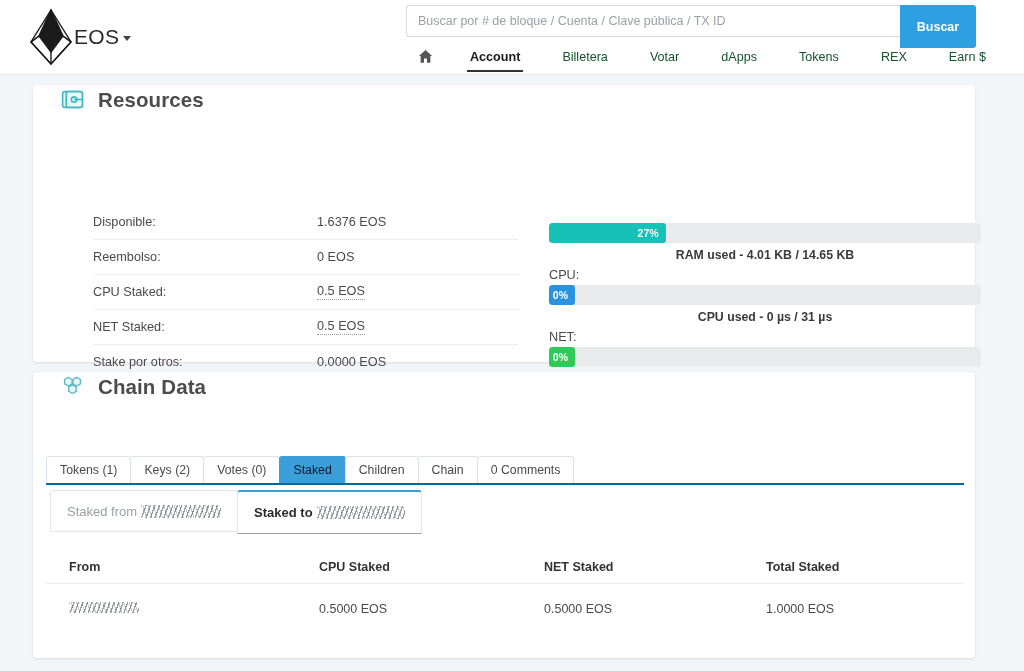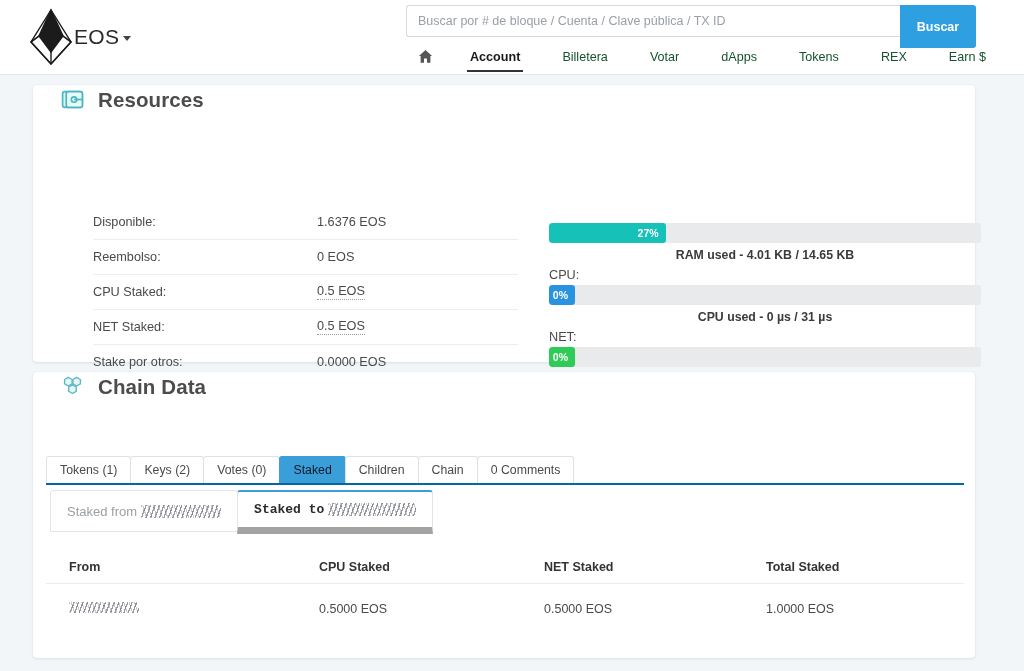--- a/index.html
+++ b/index.html
@@ -160,23 +160,22 @@
     padding: 0 16px; cursor: pointer;
     font-size: 13px; background: #fff;
     border: 1px solid #e2e5e8;
     border-radius: 3px 3px 0 0;
     margin-right: -1px;
     color: #9aa0a6;
   }
   .subtab.active {
     color: #2b2b2b; font-weight: 700;
     border-top: 2px solid #3a9fd8;
-    border-bottom: 7px solid #a3a3a3;
+    border-bottom: 1px solid #a3a3a3;
     height: 44px;
-    font-family: Liberation Mono, monospace;
   }
   .redact {
     display: inline-block; height: 13px; margin-left: 4px;
     border-radius: 2px;
     background:
       repeating-linear-gradient(110deg,
         rgba(90,95,105,0.62) 0px, rgba(90,95,105,0.62) 1.3px,
         rgba(255,255,255,0) 1.3px, rgba(255,255,255,0) 4.2px),
       repeating-linear-gradient(72deg,
         rgba(110,115,125,0.38) 0px, rgba(110,115,125,0.38) 1px,

